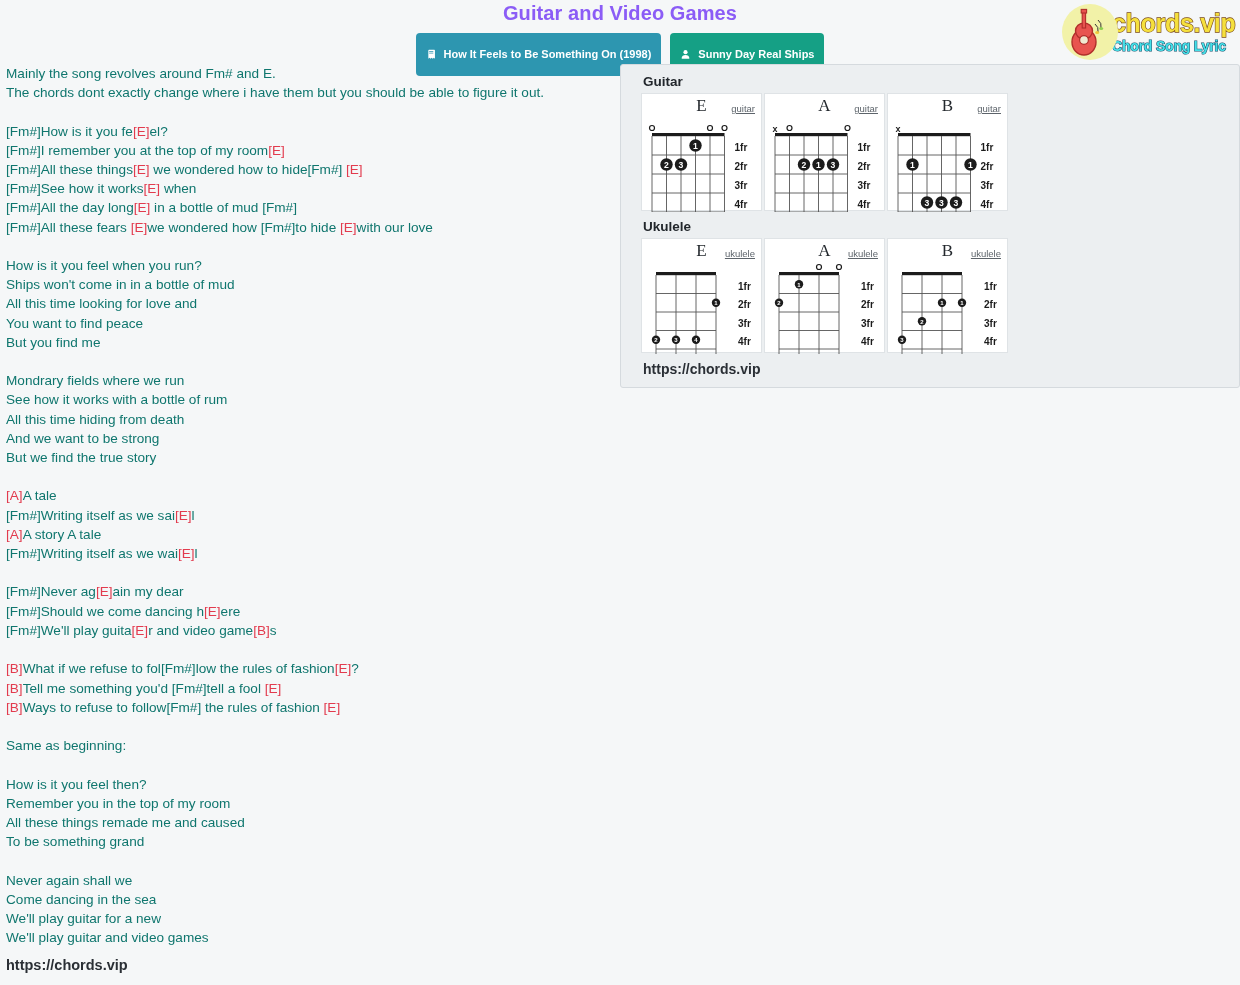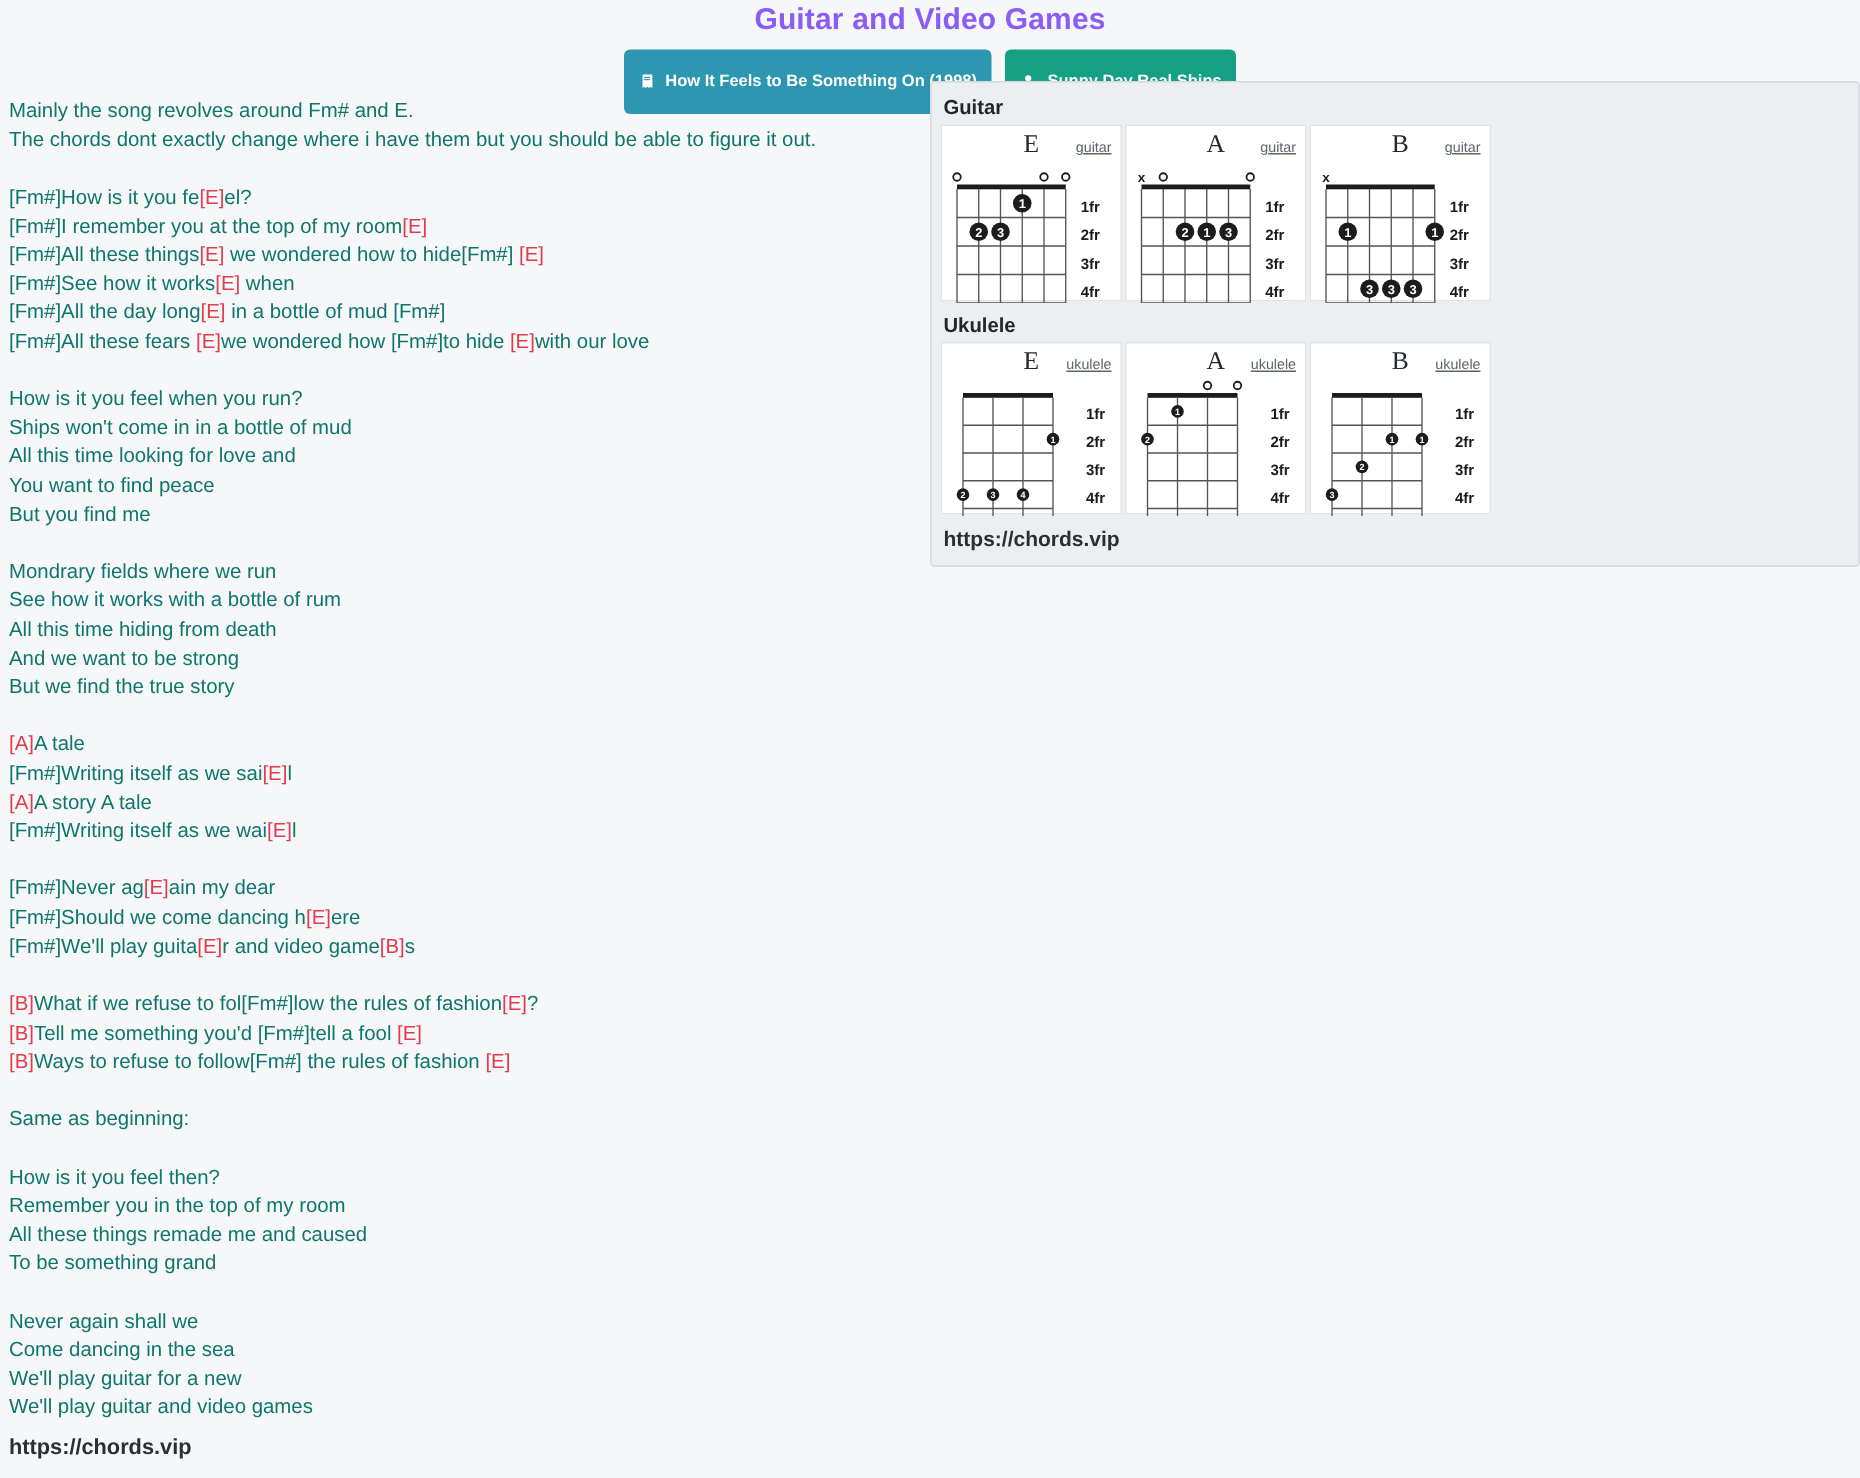--- a/index.html
+++ b/index.html
@@ -70,26 +70,26 @@
     font-size:13.6px;line-height:19.2px;
     color:#3b4148;
     white-space:pre-wrap;
   }
   .lyrics .ln{min-height:19px;}
   .ch{color:#e23b4e;}
   .ch-plain{color:#0f766e;}
 
   
   .panel{
-    position:absolute;left:620px;top:54px;width:620px;
+    position:absolute;left:620px;top:64px;width:620px;
     background:#eceff1;
     border:1px solid #d5dade;
     border-radius:3px;
     box-sizing:border-box;
-    padding:8px 10px 10px 6px;
+    padding:8px 10px 10px 20px;
   }
   .panel .sec-title{
     font-size:13.5px;font-weight:bold;color:#22272c;
     margin:1px 0 4px 2px;
   }
   .row{display:flex;gap:2px;margin-bottom:8px;}
   .card{
     background:#ffffff;
     border:1px solid #dfe3e6;
     width:121px;height:118px;
@@ -142,20 +142,39 @@
         <span class="bicon">
           <svg width="11" height="11" viewBox="0 0 16 16">
               <circle cx="8" cy="4.6" r="3" fill="#ffffff"></circle>
               <path fill="#ffffff" d="M8 8.6c-3.1 0-5.5 1.9-5.5 4.2V14h11v-1.2c0-2.3-2.4-4.2-5.5-4.2z"></path>
             </svg>
         </span>
         <span>Sunny Day Real Ships</span>
       </span>
     </div>
 
+    <div class="logo">
+      <div class="disc">
+        <svg width="56" height="56" viewBox="0 0 56 56">
+          <ellipse cx="22" cy="38" rx="12" ry="13" fill="#e8544f" stroke="#b02f2b" stroke-width="1.4"></ellipse>
+          <ellipse cx="22" cy="27" rx="8.5" ry="8" fill="#e8544f" stroke="#b02f2b" stroke-width="1.4"></ellipse>
+          <circle cx="22" cy="36" r="4.4" fill="#f0e9d0" stroke="#b02f2b" stroke-width="1.2"></circle>
+          <rect x="20.2" y="8" width="3.4" height="16" fill="#e8544f" stroke="#b02f2b" stroke-width="1.1"></rect>
+          <rect x="19.2" y="5.4" width="5.4" height="3.6" fill="#e8544f" stroke="#b02f2b" stroke-width="1.1"></rect>
+          <path d="M33 20 q4 3 3 8" stroke="#333" stroke-width="1" fill="none"></path>
+          <path d="M36 16 q4 3 3 8" stroke="#333" stroke-width="1" fill="none"></path>
+          <ellipse cx="35.2" cy="28.6" rx="2" ry="1.5" fill="#f0c93a"></ellipse>
+          <ellipse cx="39.2" cy="24.6" rx="2" ry="1.5" fill="#8fd14f"></ellipse>
+        </svg>
+      </div>
+      <div class="wordmark">
+        <span class="w1">chords.vip</span>
+        <span class="w2">Chord Song Lyric</span>
+      </div>
+    </div>
   </div>
 
   <div class="lyrics" id="lyrics-body"><div class="ln"><span class="ch-plain">Mainly the song revolves around Fm# and E.</span></div><div class="ln"><span class="ch-plain">The chords dont exactly change where i have them but you should be able to figure it out.</span></div><div class="ln">&nbsp;</div><div class="ln"><span class="ch-plain">[Fm#]How is it you fe</span><span class="ch">[E]</span><span class="ch-plain">el?</span></div><div class="ln"><span class="ch-plain">[Fm#]I remember you at the top of my room</span><span class="ch">[E]</span></div><div class="ln"><span class="ch-plain">[Fm#]All these things</span><span class="ch">[E]</span><span class="ch-plain"> we wondered how to hide[Fm#] </span><span class="ch">[E]</span></div><div class="ln"><span class="ch-plain">[Fm#]See how it works</span><span class="ch">[E]</span><span class="ch-plain"> when</span></div><div class="ln"><span class="ch-plain">[Fm#]All the day long</span><span class="ch">[E]</span><span class="ch-plain"> in a bottle of mud [Fm#]</span></div><div class="ln"><span class="ch-plain">[Fm#]All these fears </span><span class="ch">[E]</span><span class="ch-plain">we wondered how [Fm#]to hide </span><span class="ch">[E]</span><span class="ch-plain">with our love</span></div><div class="ln">&nbsp;</div><div class="ln"><span class="ch-plain">How is it you feel when you run?</span></div><div class="ln"><span class="ch-plain">Ships won't come in in a bottle of mud</span></div><div class="ln"><span class="ch-plain">All this time looking for love and</span></div><div class="ln"><span class="ch-plain">You want to find peace</span></div><div class="ln"><span class="ch-plain">But you find me</span></div><div class="ln">&nbsp;</div><div class="ln"><span class="ch-plain">Mondrary fields where we run</span></div><div class="ln"><span class="ch-plain">See how it works with a bottle of rum</span></div><div class="ln"><span class="ch-plain">All this time hiding from death</span></div><div class="ln"><span class="ch-plain">And we want to be strong</span></div><div class="ln"><span class="ch-plain">But we find the true story</span></div><div class="ln">&nbsp;</div><div class="ln"><span class="ch">[A]</span><span class="ch-plain">A tale</span></div><div class="ln"><span class="ch-plain">[Fm#]Writing itself as we sai</span><span class="ch">[E]</span><span class="ch-plain">l</span></div><div class="ln"><span class="ch">[A]</span><span class="ch-plain">A story A tale</span></div><div class="ln"><span class="ch-plain">[Fm#]Writing itself as we wai</span><span class="ch">[E]</span><span class="ch-plain">l</span></div><div class="ln">&nbsp;</div><div class="ln"><span class="ch-plain">[Fm#]Never ag</span><span class="ch">[E]</span><span class="ch-plain">ain my dear</span></div><div class="ln"><span class="ch-plain">[Fm#]Should we come dancing h</span><span class="ch">[E]</span><span class="ch-plain">ere</span></div><div class="ln"><span class="ch-plain">[Fm#]We'll play guita</span><span class="ch">[E]</span><span class="ch-plain">r and video game</span><span class="ch">[B]</span><span class="ch-plain">s</span></div><div class="ln">&nbsp;</div><div class="ln"><span class="ch">[B]</span><span class="ch-plain">What if we refuse to fol[Fm#]low the rules of fashion</span><span class="ch">[E]</span><span class="ch-plain">?</span></div><div class="ln"><span class="ch">[B]</span><span class="ch-plain">Tell me something you'd [Fm#]tell a fool </span><span class="ch">[E]</span></div><div class="ln"><span class="ch">[B]</span><span class="ch-plain">Ways to refuse to follow[Fm#] the rules of fashion </span><span class="ch">[E]</span></div><div class="ln">&nbsp;</div><div class="ln"><span class="ch-plain">Same as beginning:</span></div><div class="ln">&nbsp;</div><div class="ln"><span class="ch-plain">How is it you feel then?</span></div><div class="ln"><span class="ch-plain">Remember you in the top of my room</span></div><div class="ln"><span class="ch-plain">All these things remade me and caused</span></div><div class="ln"><span class="ch-plain">To be something grand</span></div><div class="ln">&nbsp;</div><div class="ln"><span class="ch-plain">Never again shall we</span></div><div class="ln"><span class="ch-plain">Come dancing in the sea</span></div><div class="ln"><span class="ch-plain">We'll play guitar for a new</span></div><div class="ln"><span class="ch-plain">We'll play guitar and video games</span></div></div>
 
   <div class="ftr-url">https://chords.vip</div>
 
   <div class="panel">
     <div class="sec-title">Guitar</div>
     <div class="row" id="guitar-row">
         <div class="card">

